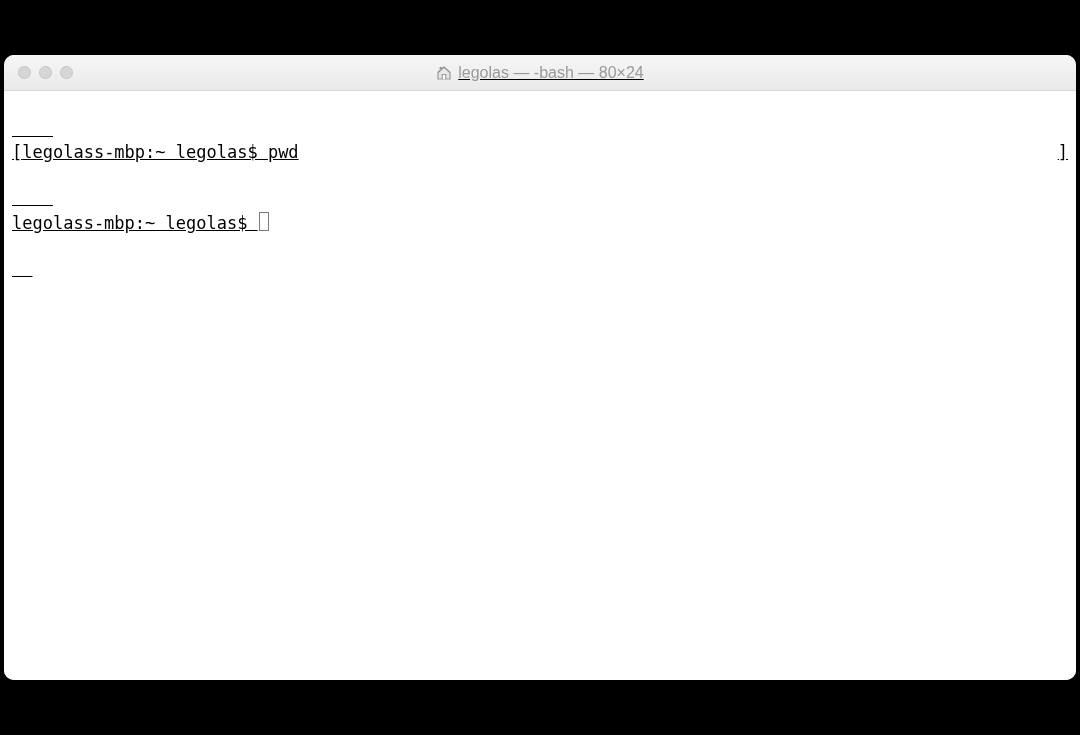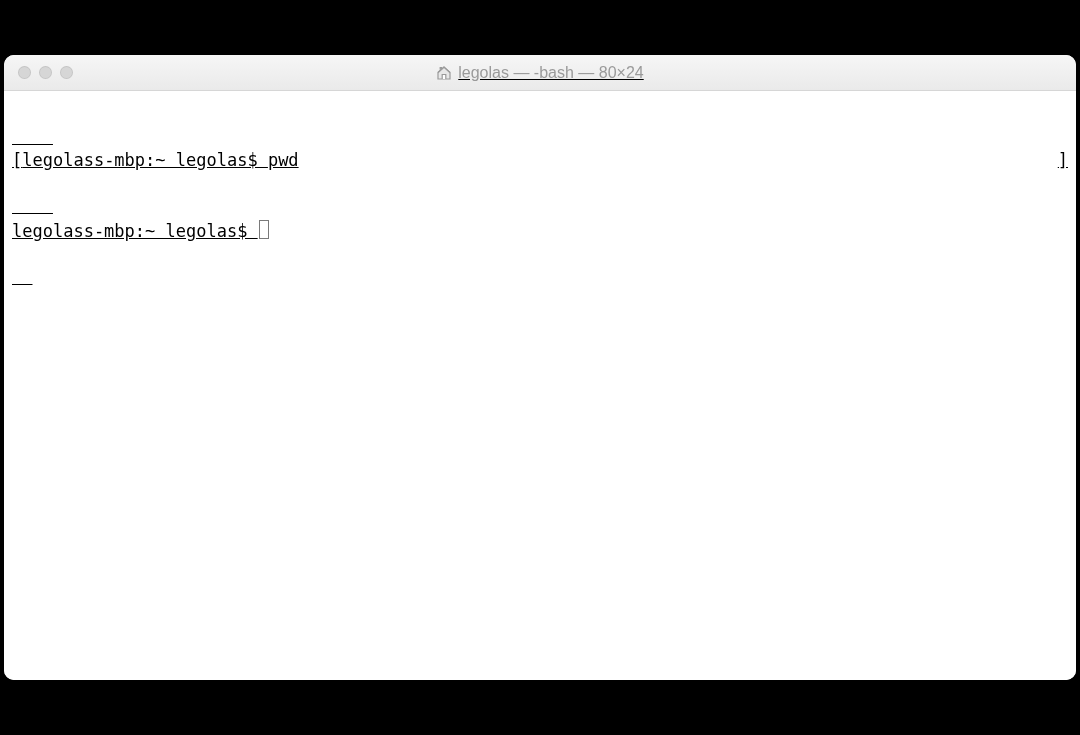--- a/index.html
+++ b/index.html
@@ -67,21 +67,21 @@
       align-items: center;
       justify-content: center;
     }
     .home-icon svg {
       width: 16px;
       height: 16px;
     }
     .terminal-content {
       flex: 1;
       background: #ffffff;
-      padding: 12px 8px;
+      padding: 4px 8px;
       font-family: "SF Mono", "Menlo", "Monaco", "Consolas", monospace;
       font-size: 17px;
       line-height: 1.35;
       color: #000000;
       white-space: pre;
       overflow: hidden;
       position: relative;
     }
     .terminal-line {
       display: flex;

